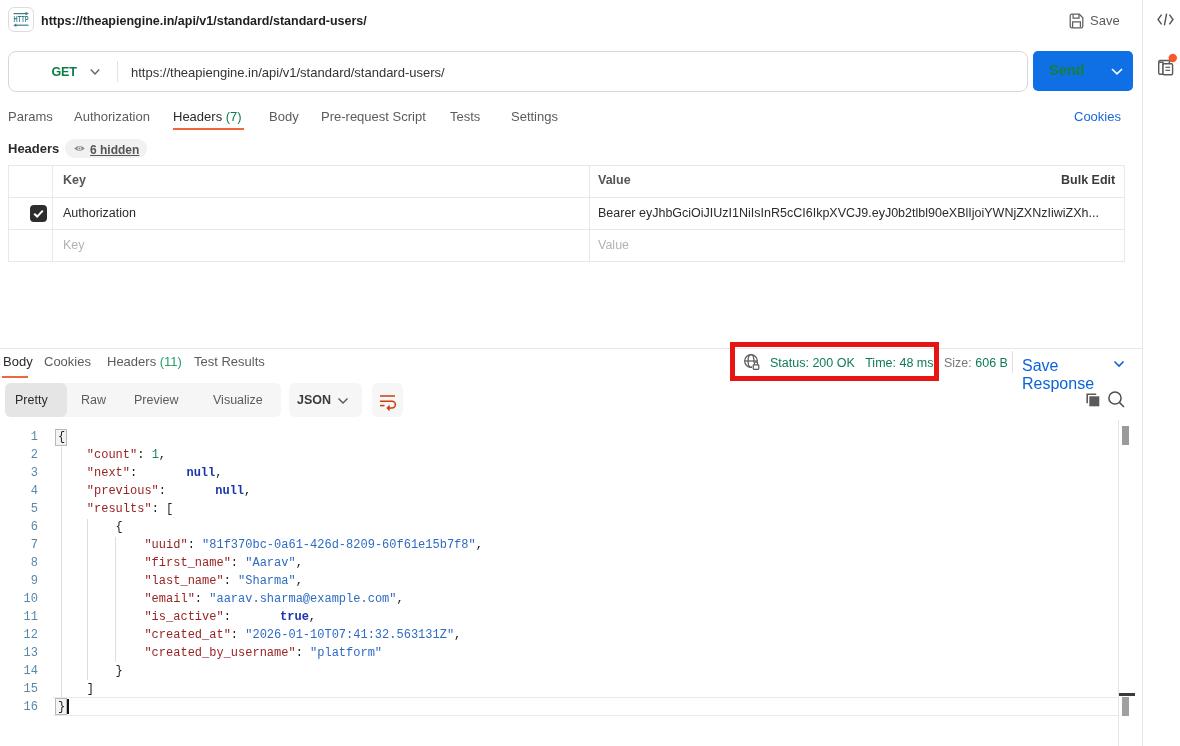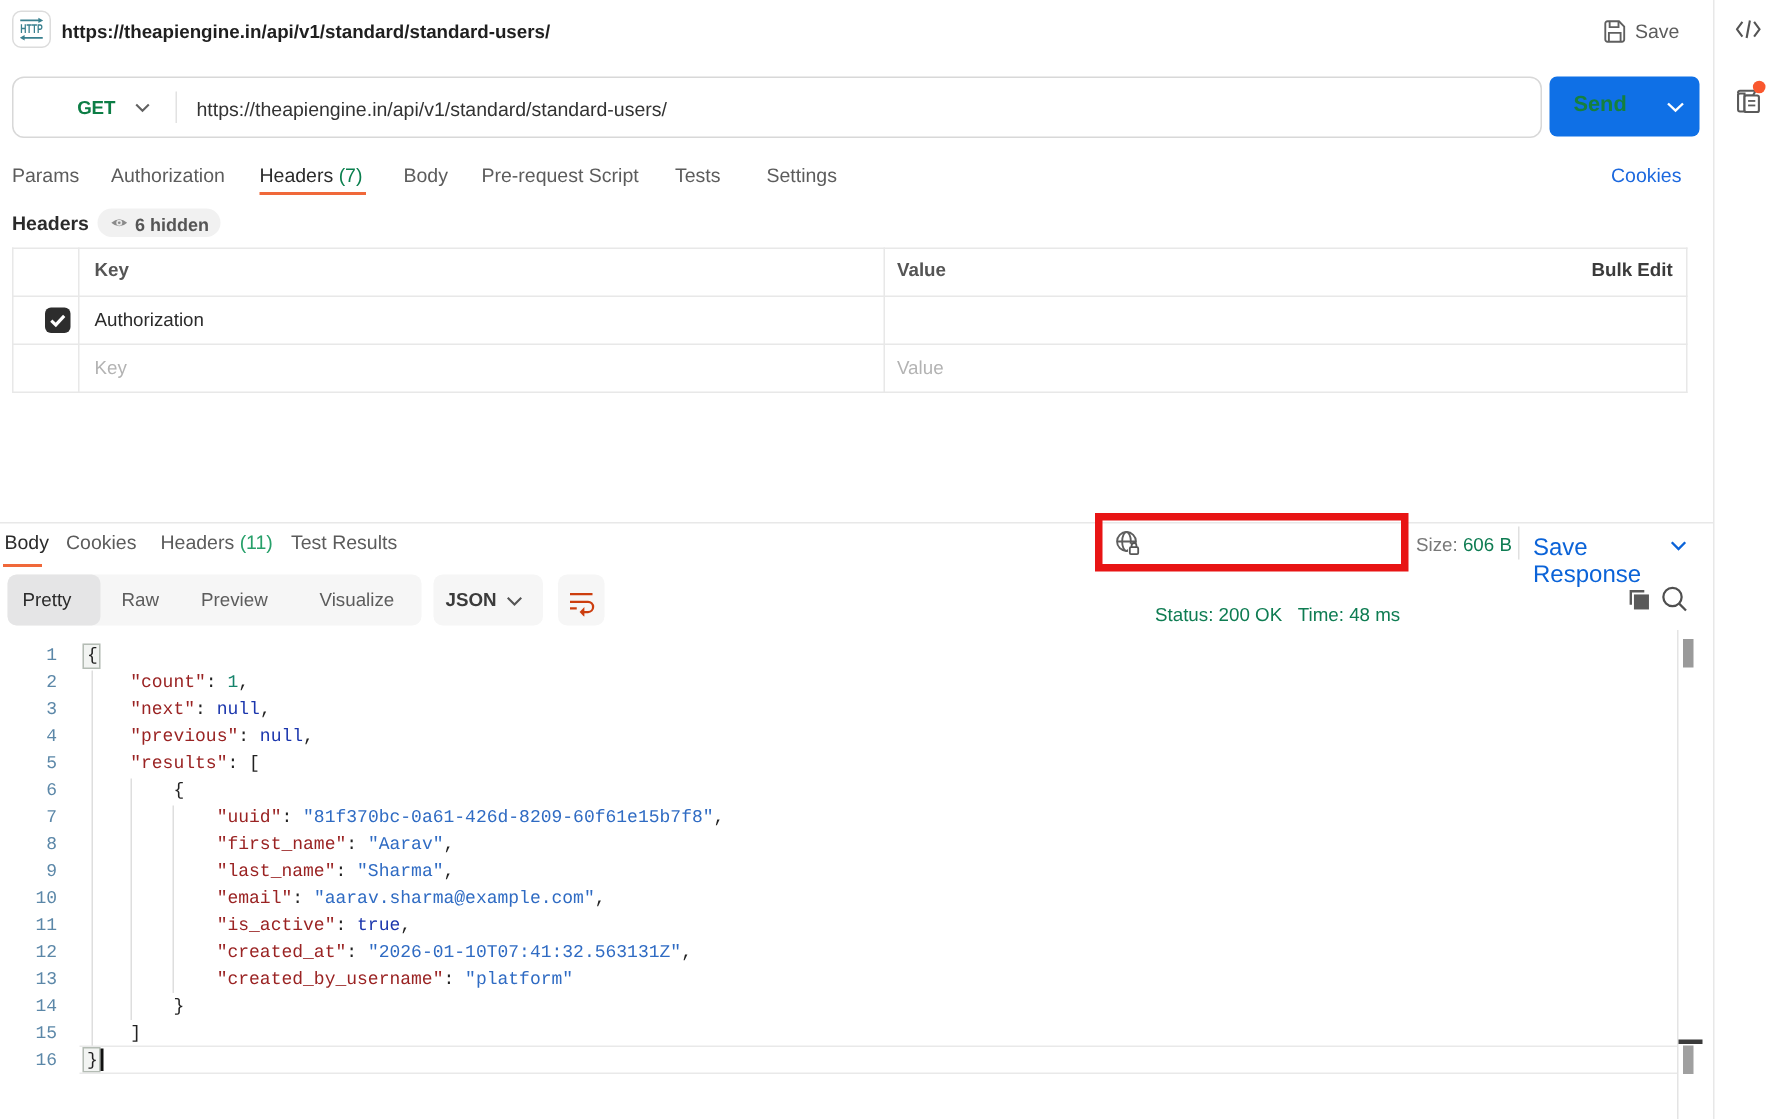--- a/index.html
+++ b/index.html
@@ -75,39 +75,40 @@
   <div class="abs grey" style="left:511px; top:109px; font-size:13px;">Settings</div>
   <div class="abs" style="left:1074px; top:109px; font-size:13px; color:#1b68de;">Cookies</div>
 
   <div class="abs" style="left:8px; top:141px; font-size:13px; font-weight:bold; color:#2b2b2b;">Headers</div>
   <div class="abs" style="left:65px; top:139px; width:82px; height:19px; background:#f1f1f1; border-radius:10px;"></div>
   <svg class="abs" style="left:73px; top:143px;" width="13" height="11" viewBox="0 0 13 11">
     <path d="M1.2 5.5 Q6.5 0.7 11.8 5.5 Q6.5 10.3 1.2 5.5 Z" fill="#8b8b8b"></path>
     <circle cx="6.5" cy="5.5" r="2" fill="#e8e8e8"></circle>
     <circle cx="6.5" cy="5.5" r="0.9" fill="#8b8b8b"></circle>
   </svg>
-  <div class="abs" style="left:90px; top:143px; font-size:12px; font-weight:bold; color:#555;">6 hidden</div>
+  <div class="abs" style="left:90px; top:143px; font-size:12px; font-weight:bold; color:#555;text-decoration:underline;">6 hidden</div>
 
   <div class="abs" style="left:8px; top:165px; width:1117px; height:97px; border-top:1px solid #e8e8e8; border-left:1px solid #e8e8e8; border-right:1px solid #e8e8e8;"></div>
   <div class="abs" style="left:8px; top:197px; width:1117px; height:1px; background:#e8e8e8;"></div>
   <div class="abs" style="left:8px; top:229px; width:1117px; height:1px; background:#e8e8e8;"></div>
   <div class="abs" style="left:8px; top:261px; width:1117px; height:1px; background:#e8e8e8;"></div>
   <div class="abs" style="left:52px; top:165px; width:1px; height:97px; background:#e8e8e8;"></div>
   <div class="abs" style="left:589px; top:165px; width:1px; height:97px; background:#e8e8e8;"></div>
 
   <div class="abs" style="left:63px; top:173px; font-size:12.5px; font-weight:bold; color:#555;">Key</div>
   <div class="abs" style="left:598px; top:173px; font-size:12.5px; font-weight:bold; color:#555;">Value</div>
   <div class="abs" style="left:1061px; top:173px; font-size:12.5px; font-weight:bold; color:#3b3b3b;">Bulk Edit</div>
 
   <div class="abs" style="left:30px; top:205px; width:17px; height:17px; background:#2d2d2d; border-radius:4px;">
     <svg width="17" height="17" viewBox="0 0 17 17">
         <polyline points="4.2,8.8 7.2,11.6 12.8,5.6" fill="none" stroke="#fff" stroke-width="2.1"></polyline>
       </svg>
   </div>
   <div class="abs" style="left:63px; top:206px; font-size:12.5px; color:#2b2b2b;">Authorization</div>
+  <div class="abs" style="left:598px; top:206px; font-size:12.5px; color:#2b2b2b;">Bearer eyJhbGciOiJIUzI1NiIsInR5cCI6IkpXVCJ9.eyJ0b2tlbl90eXBlIjoiYWNjZXNzIiwiZXh...</div>
   <div class="abs" style="left:63px; top:238px; font-size:12.5px; color:#b3b3b3;">Key</div>
   <div class="abs" style="left:598px; top:238px; font-size:12.5px; color:#b3b3b3;">Value</div>
 
   <div class="abs" style="left:0; top:348px; width:1142px; height:1px; background:#e8e8e8;"></div>
 
   <div class="abs" style="left:3px; top:354px; font-size:13px; color:#2b2b2b;">Body</div>
   <div class="abs" style="left:2px; top:376px; width:26px; height:2px; background:#f0683a;"></div>
   <div class="abs grey" style="left:44px; top:354px; font-size:13px;">Cookies</div>
   <div class="abs grey" style="left:107px; top:354px; font-size:13px;">Headers <span style="color:#27a06a;">(11)</span></div>
   <div class="abs grey" style="left:194px; top:354px; font-size:13px;">Test Results</div>
@@ -115,21 +116,21 @@
   <svg class="abs" style="left:743px; top:353px;" width="19" height="19" viewBox="0 0 19 19">
     <g fill="none" stroke="#5d5d5d" stroke-width="1.25">
       <circle cx="8" cy="8" r="6.3"></circle>
       <ellipse cx="8" cy="8" rx="2.9" ry="6.3"></ellipse>
       <line x1="1.7" y1="8" x2="14.3" y2="8"></line>
     </g>
     <rect x="9" y="9.5" width="8" height="8" fill="#fff"></rect>
     <rect x="10.2" y="11.8" width="5.6" height="4.6" rx="0.8" fill="none" stroke="#555" stroke-width="1.2"></rect>
     <path d="M11.4 11.8 v-1.2 a1.6 1.6 0 0 1 3.2 0 v1.2" fill="none" stroke="#555" stroke-width="1.2"></path>
   </svg>
-  <div class="abs" style="left:770px; top:356px; font-size:12.5px; color:#0e7c52;margin-top:47px;">Status: 200 OK&nbsp;&nbsp;&nbsp;Time: 48 ms</div>
+  <div class="abs" style="left:770px; top:356px; font-size:12.5px; color:#0e7c52;">Status: 200 OK&nbsp;&nbsp;&nbsp;Time: 48 ms</div>
   <div class="abs" style="left:944px; top:356px; font-size:12.5px;"><span style="color:#787878;">Size:</span> <span style="color:#0e7c52;">606 B</span></div>
   <div class="abs" style="left:1012px; top:351px; width:1px; height:22px; background:#e0e0e0;"></div>
   <div class="abs" style="left:1022px; top:356.5px; font-size:16px; font-weight:normal; color:#0b63d8;">Save Response</div>
   <svg class="abs" style="left:1113px; top:360px;" width="12" height="8" viewBox="0 0 12 8">
     <polyline points="1.5,1.5 6,6 10.5,1.5" fill="none" stroke="#0b63d8" stroke-width="1.6"></polyline>
   </svg>
 
   <div class="abs" style="left:730px; top:342px; width:209px; height:39px; border:5px solid #e81414;"></div>
 
   <div class="abs" style="left:5px; top:383px; width:276px; height:34px; background:#f6f6f6; border-radius:6px;"></div>
@@ -195,21 +196,21 @@
             <span class="k">"is_active"</span>: <span class="b">true</span>,
             <span class="k">"created_at"</span>: <span class="s">"2026-01-10T07:41:32.563131Z"</span>,
             <span class="k">"created_by_username"</span>: <span class="s">"platform"</span>
         }
     ]
 }</div>
   <style>
     .k { color:#9a2323; }
     .s { color:#2f6bc3; }
     .n { color:#15836b; }
-    .b { color:#1b36ad; font-weight:normal; }
+    .b { color:#1b36ad; font-weight:bold;margin-left:42px; }
   </style>
 
   <div class="abs" style="left:1118px; top:420px; width:1px; height:326px; background:#e4e4e4;"></div>
   <div class="abs" style="left:1122px; top:426px; width:7px; height:19px; background:#9a9a9a;"></div>
   <div class="abs" style="left:1119px; top:693px; width:16px; height:3px; background:#3a3a3a;"></div>
   <div class="abs" style="left:1122px; top:697px; width:7px; height:19px; background:#a0a0a0;"></div>
 
 </div>
 
 </body></html>

